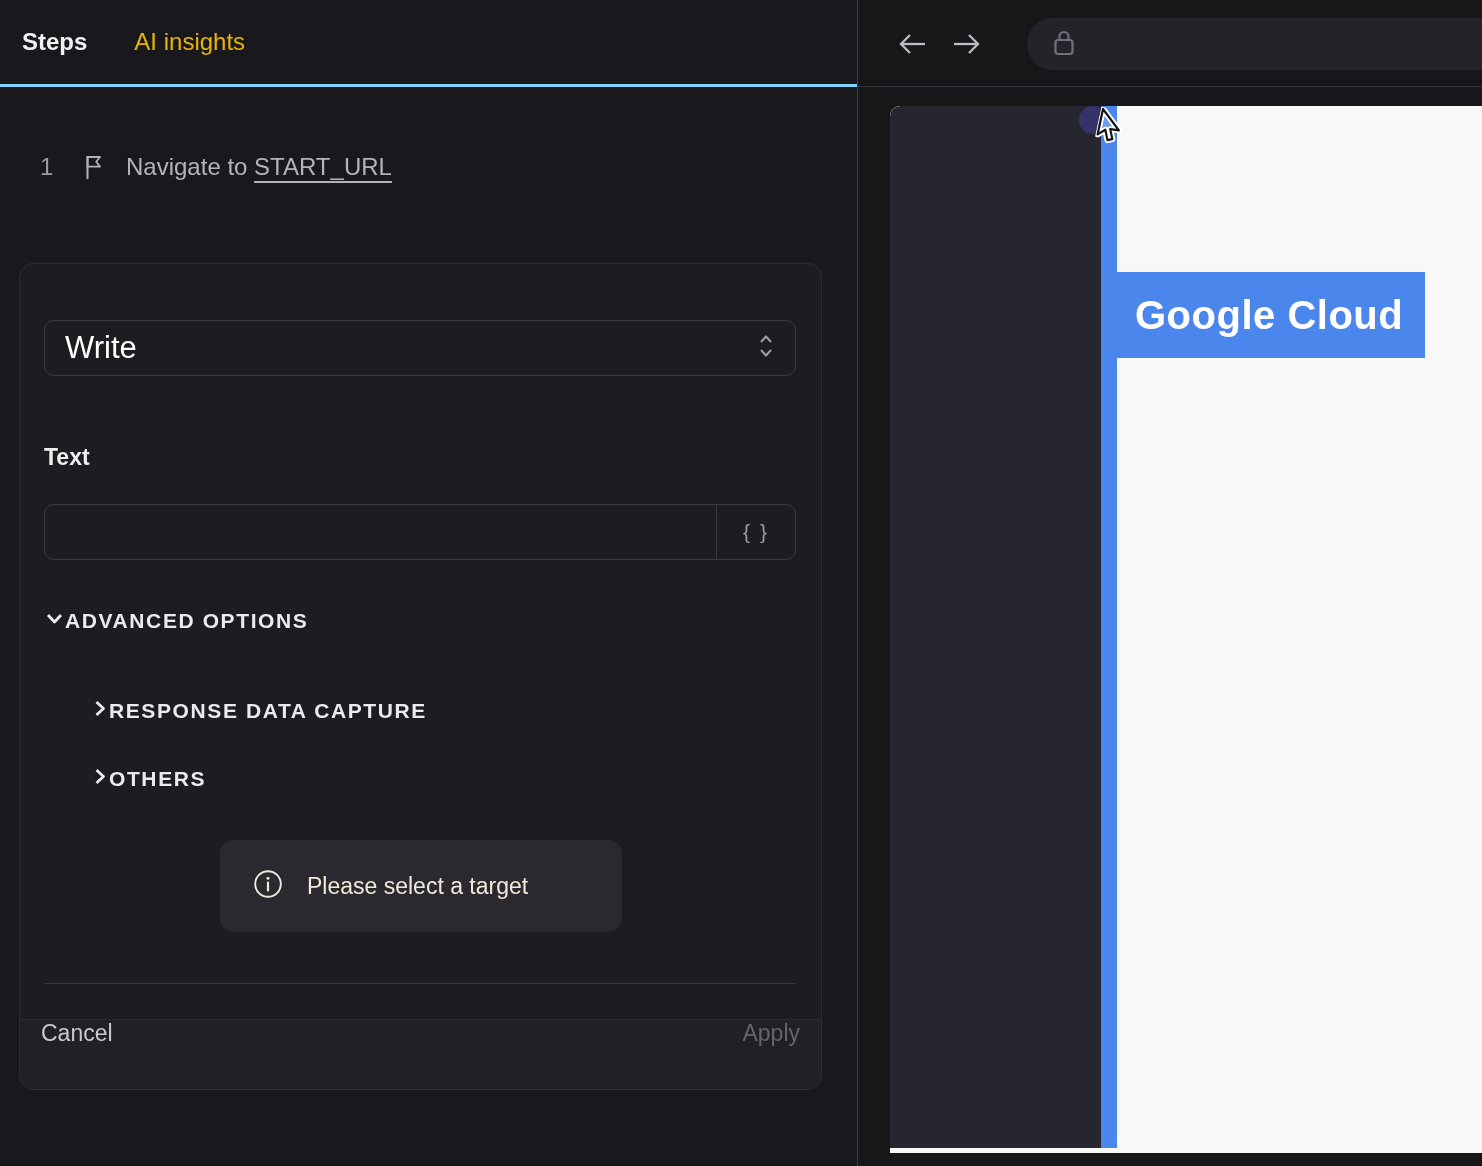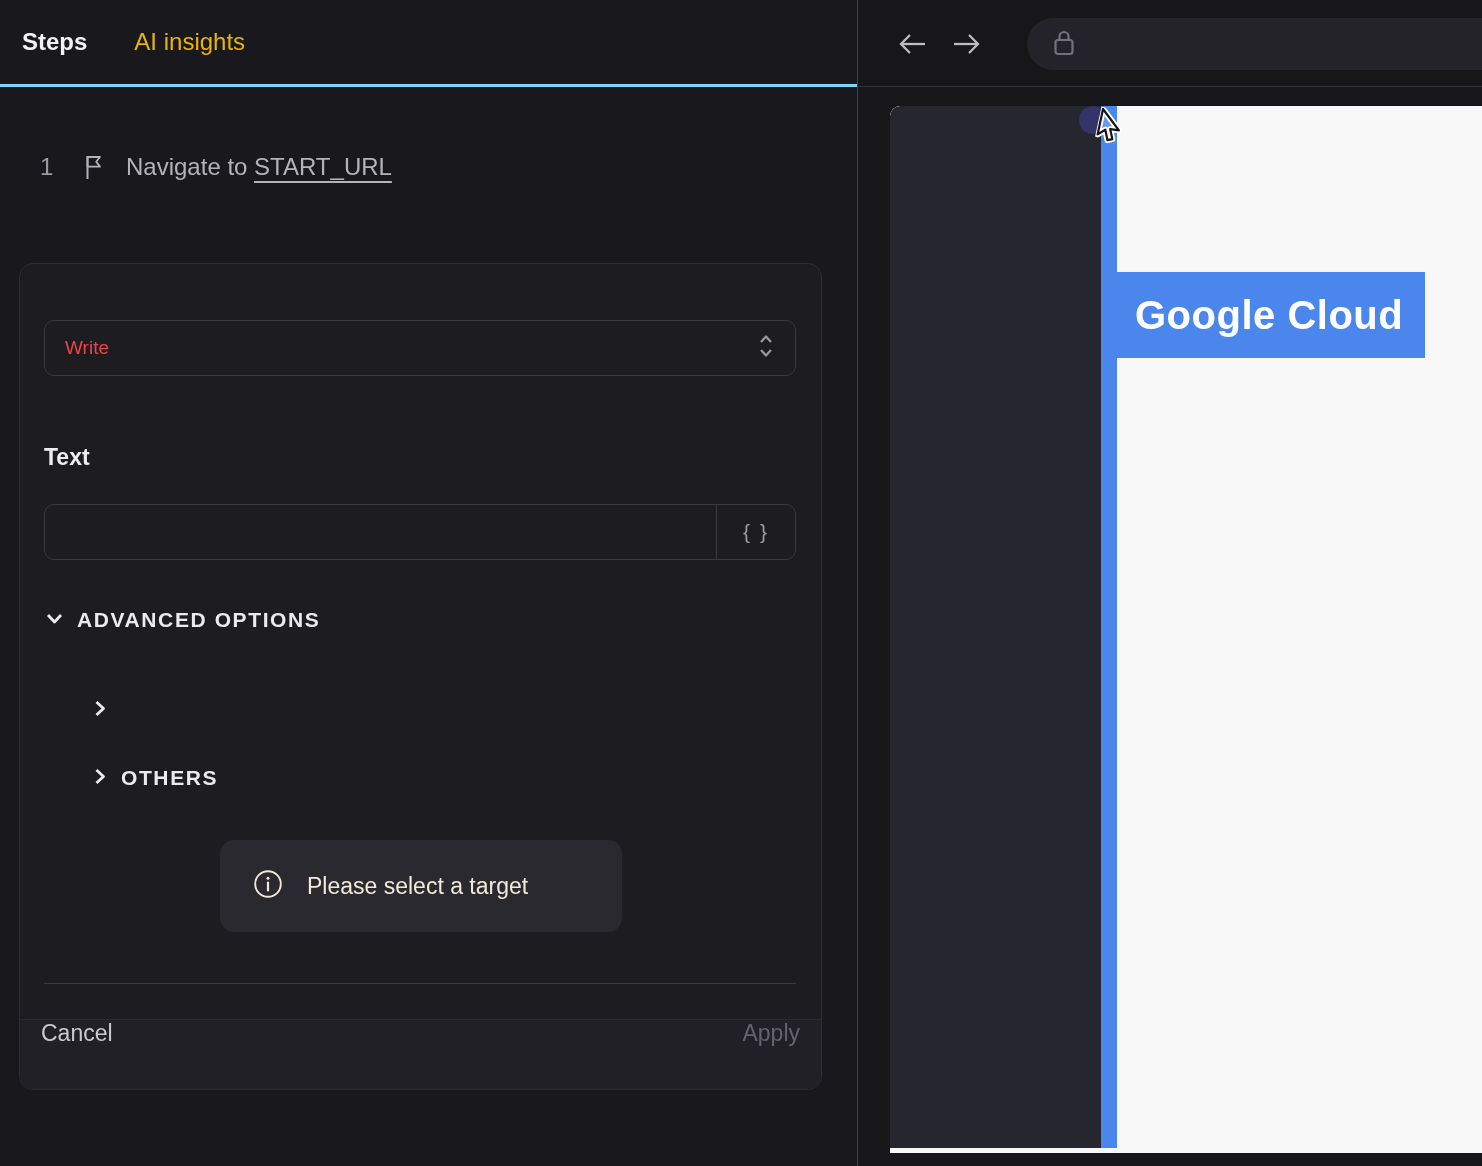--- a/index.html
+++ b/index.html
@@ -30,36 +30,36 @@
 
   .card {
     position:absolute; left:19px; top:263px; width:803px; height:827px;
     background:#1c1c21; border:1px solid #2d2d34; border-radius:14px;
   }
   .select-box {
     position:absolute; left:24px; top:56px; width:752px; height:56px;
     border:1px solid #3a3a41; border-radius:10px;
     display:flex; align-items:center; padding:0 20px; cursor:pointer;
   }
-  .select-value { color:#ef4444; font-size:19px; flex:1; }
+  .select-value { color:#ffffff; font-size:31px; flex:1; }
   .text-label { position:absolute; left:24px; top:180px; color:#eeeef1; font-size:23px; font-weight:700; }
   .input-group {
     position:absolute; left:24px; top:240px; width:752px; height:56px;
     border:1px solid #3a3a41; border-radius:10px; display:flex; overflow:hidden;
   }
   .text-input {
     flex:1; background:transparent; border:none; outline:none;
     color:#d6d6da; font-size:22px; padding:0 18px; font-family:"Liberation Sans", sans-serif;
   }
   .expr-btn {
     width:79px; border-left:1px solid #3a3a41; background:transparent; border-top:none; border-right:none; border-bottom:none;
     color:#9b9ba2; font-size:21px; letter-spacing:2px; cursor:pointer;
     display:flex; align-items:center; justify-content:center; font-family:"Liberation Sans", sans-serif;
   }
-  .disclosure { position:absolute; display:flex; align-items:flex-start; gap:12px; cursor:pointer; }
+  .disclosure { position:absolute; display:flex; align-items:center; gap:0; cursor:pointer; }
   .disclosure .lbl { color:#ebebef; font-size:21px; font-weight:700; letter-spacing:1.6px; }
   .adv-row   { left:24px; top:344px; }
   .rdc-row   { left:71px; top:434px; }
   .oth-row   { left:71px; top:502px; }
   .notice {
     position:absolute; left:200px; top:576px; width:402px; height:92px;
     background:#29292f; border-radius:14px; display:flex; align-items:center;
     padding-left:33px; gap:24px;
   }
   .notice-text { color:#f1ead9; font-size:23px; }
@@ -156,20 +156,21 @@
       </span>
       <span class="lbl">ADVANCED OPTIONS</span>
     </div>
 
     <div class="disclosure rdc-row">
       <span>
         <svg width="18" height="21" viewBox="0 0 18 21">
           <path d="M5.5 4 L12.5 10.5 L5.5 17" fill="none" stroke="#ebebef" stroke-width="2.8" stroke-linejoin="round"></path>
         </svg>
       </span>
+      <span class="lbl">RESPONSE DATA CAPTURE</span>
     </div>
 
     <div class="disclosure oth-row">
       <span>
         <svg width="18" height="21" viewBox="0 0 18 21">
           <path d="M5.5 4 L12.5 10.5 L5.5 17" fill="none" stroke="#ebebef" stroke-width="2.8" stroke-linejoin="round"></path>
         </svg>
       </span>
       <span class="lbl">OTHERS</span>
     </div>

